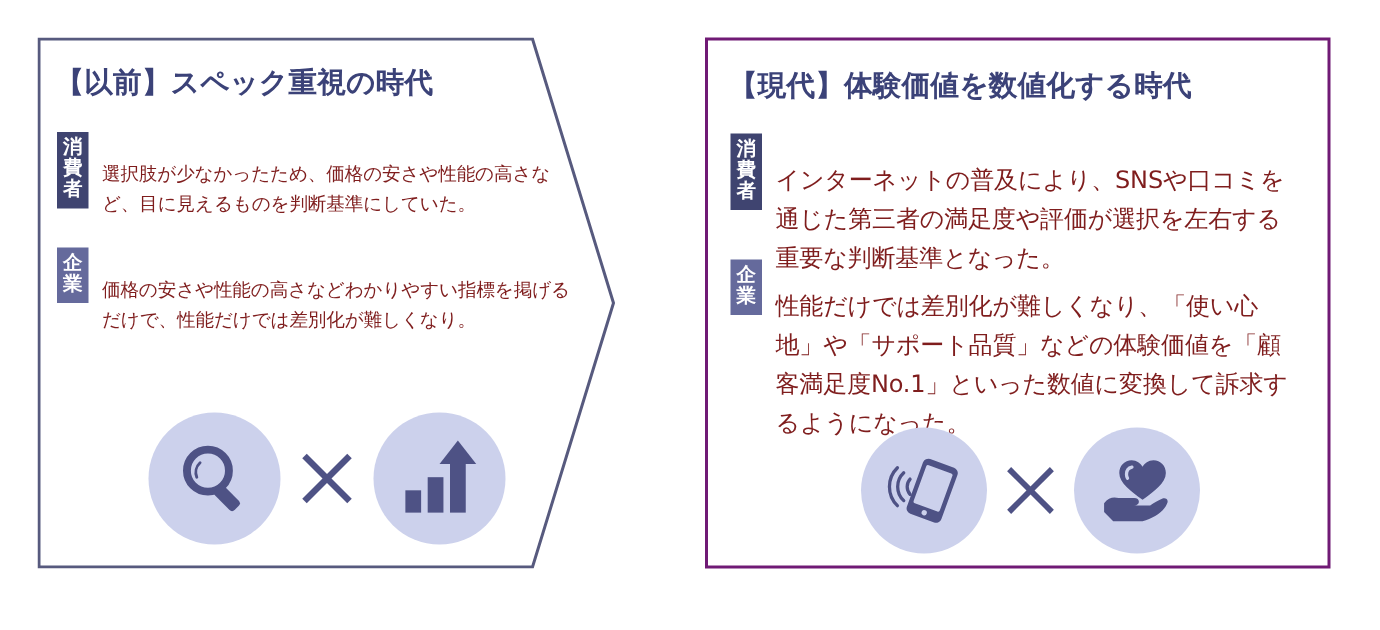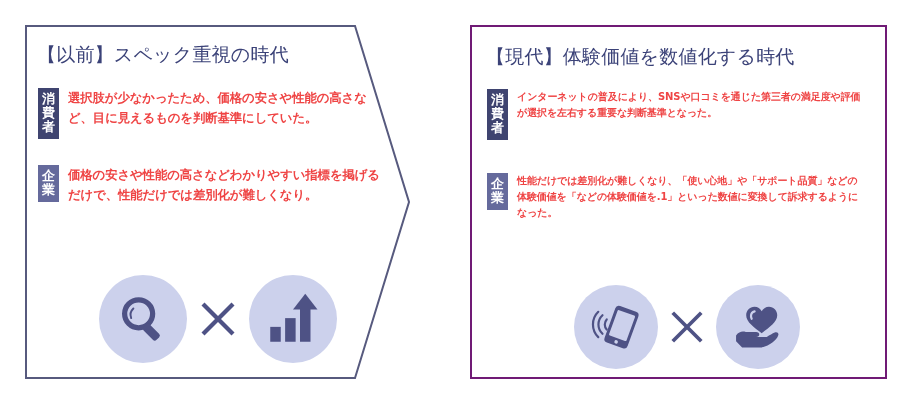--- a/index.html
+++ b/index.html
@@ -56,21 +56,21 @@
     top: 0;
     width: 100%;
     height: 100%;
   }
 
   
   .panel-title {
     position: absolute;
     top: 17px;
     font-size: 19px;
-    font-weight: normal;
+    font-weight: bold;
     letter-spacing: 0.2px;
     color: #3b4278;
     white-space: nowrap;
   }
   .panel-left .panel-title { left: 12px; }
   .panel-right .panel-title { left: 14px; }
 
   
   .row {
     position: absolute;
@@ -95,27 +95,28 @@
     letter-spacing: 0;
   }
   .badge span { display: block; }
   .badge-consumer { background: #3f4470; }
   .badge-company  { background: #656a9c; }
 
   .row-text {
     flex: 1 1 auto;
     margin-left: 9px;
     font-size: 12.4px;
-    font-weight: bold;
+    font-weight: normal;
     line-height: 1.62;
-    color: #ef4444;
+    color: #7f1d1d;
     letter-spacing: -0.1px;
+    margin-top: 18px;
   }
   .panel-right .row-text {
-    font-size: 10px;
+    font-size: 16px;
     line-height: 1.62;
   }
 
   
   .icon-strip {
     position: absolute;
     display: flex;
     align-items: center;
     justify-content: center;
   }
@@ -219,21 +220,21 @@
           <span>者</span>
         </div>
         <div class="row-text">インターネットの普及により、SNSや口コミを通じた第三者の満足度や評価が選択を左右する重要な判断基準となった。</div>
       </div>
 
       <div class="row row-company">
         <div class="badge badge-company">
           <span>企</span>
           <span>業</span>
         </div>
-        <div class="row-text">性能だけでは差別化が難しくなり、「使い心地」や「サポート品質」などの体験価値を「などの体験価値を.1」といった数値に変換して訴求するようになった。</div>
+        <div class="row-text">性能だけでは差別化が難しくなり、「使い心地」や「サポート品質」などの体験価値を「顧客満足度No.1」といった数値に変換して訴求するようになった。</div>
       </div>
 
       <div class="icon-strip">
         <div class="icon-circle">
           <svg width="54" height="54" viewBox="0 0 64 64" aria-hidden="true">
             <g transform="rotate(20 38 32)">
               <rect x="24" y="9" width="29" height="46" rx="4.5" fill="#4e5285"></rect>
               <rect x="27.5" y="14" width="22" height="32" rx="1.5" fill="#ccd1ec"></rect>
               <circle cx="38.5" cy="50.5" r="2.1" fill="#ccd1ec"></circle>
             </g>

